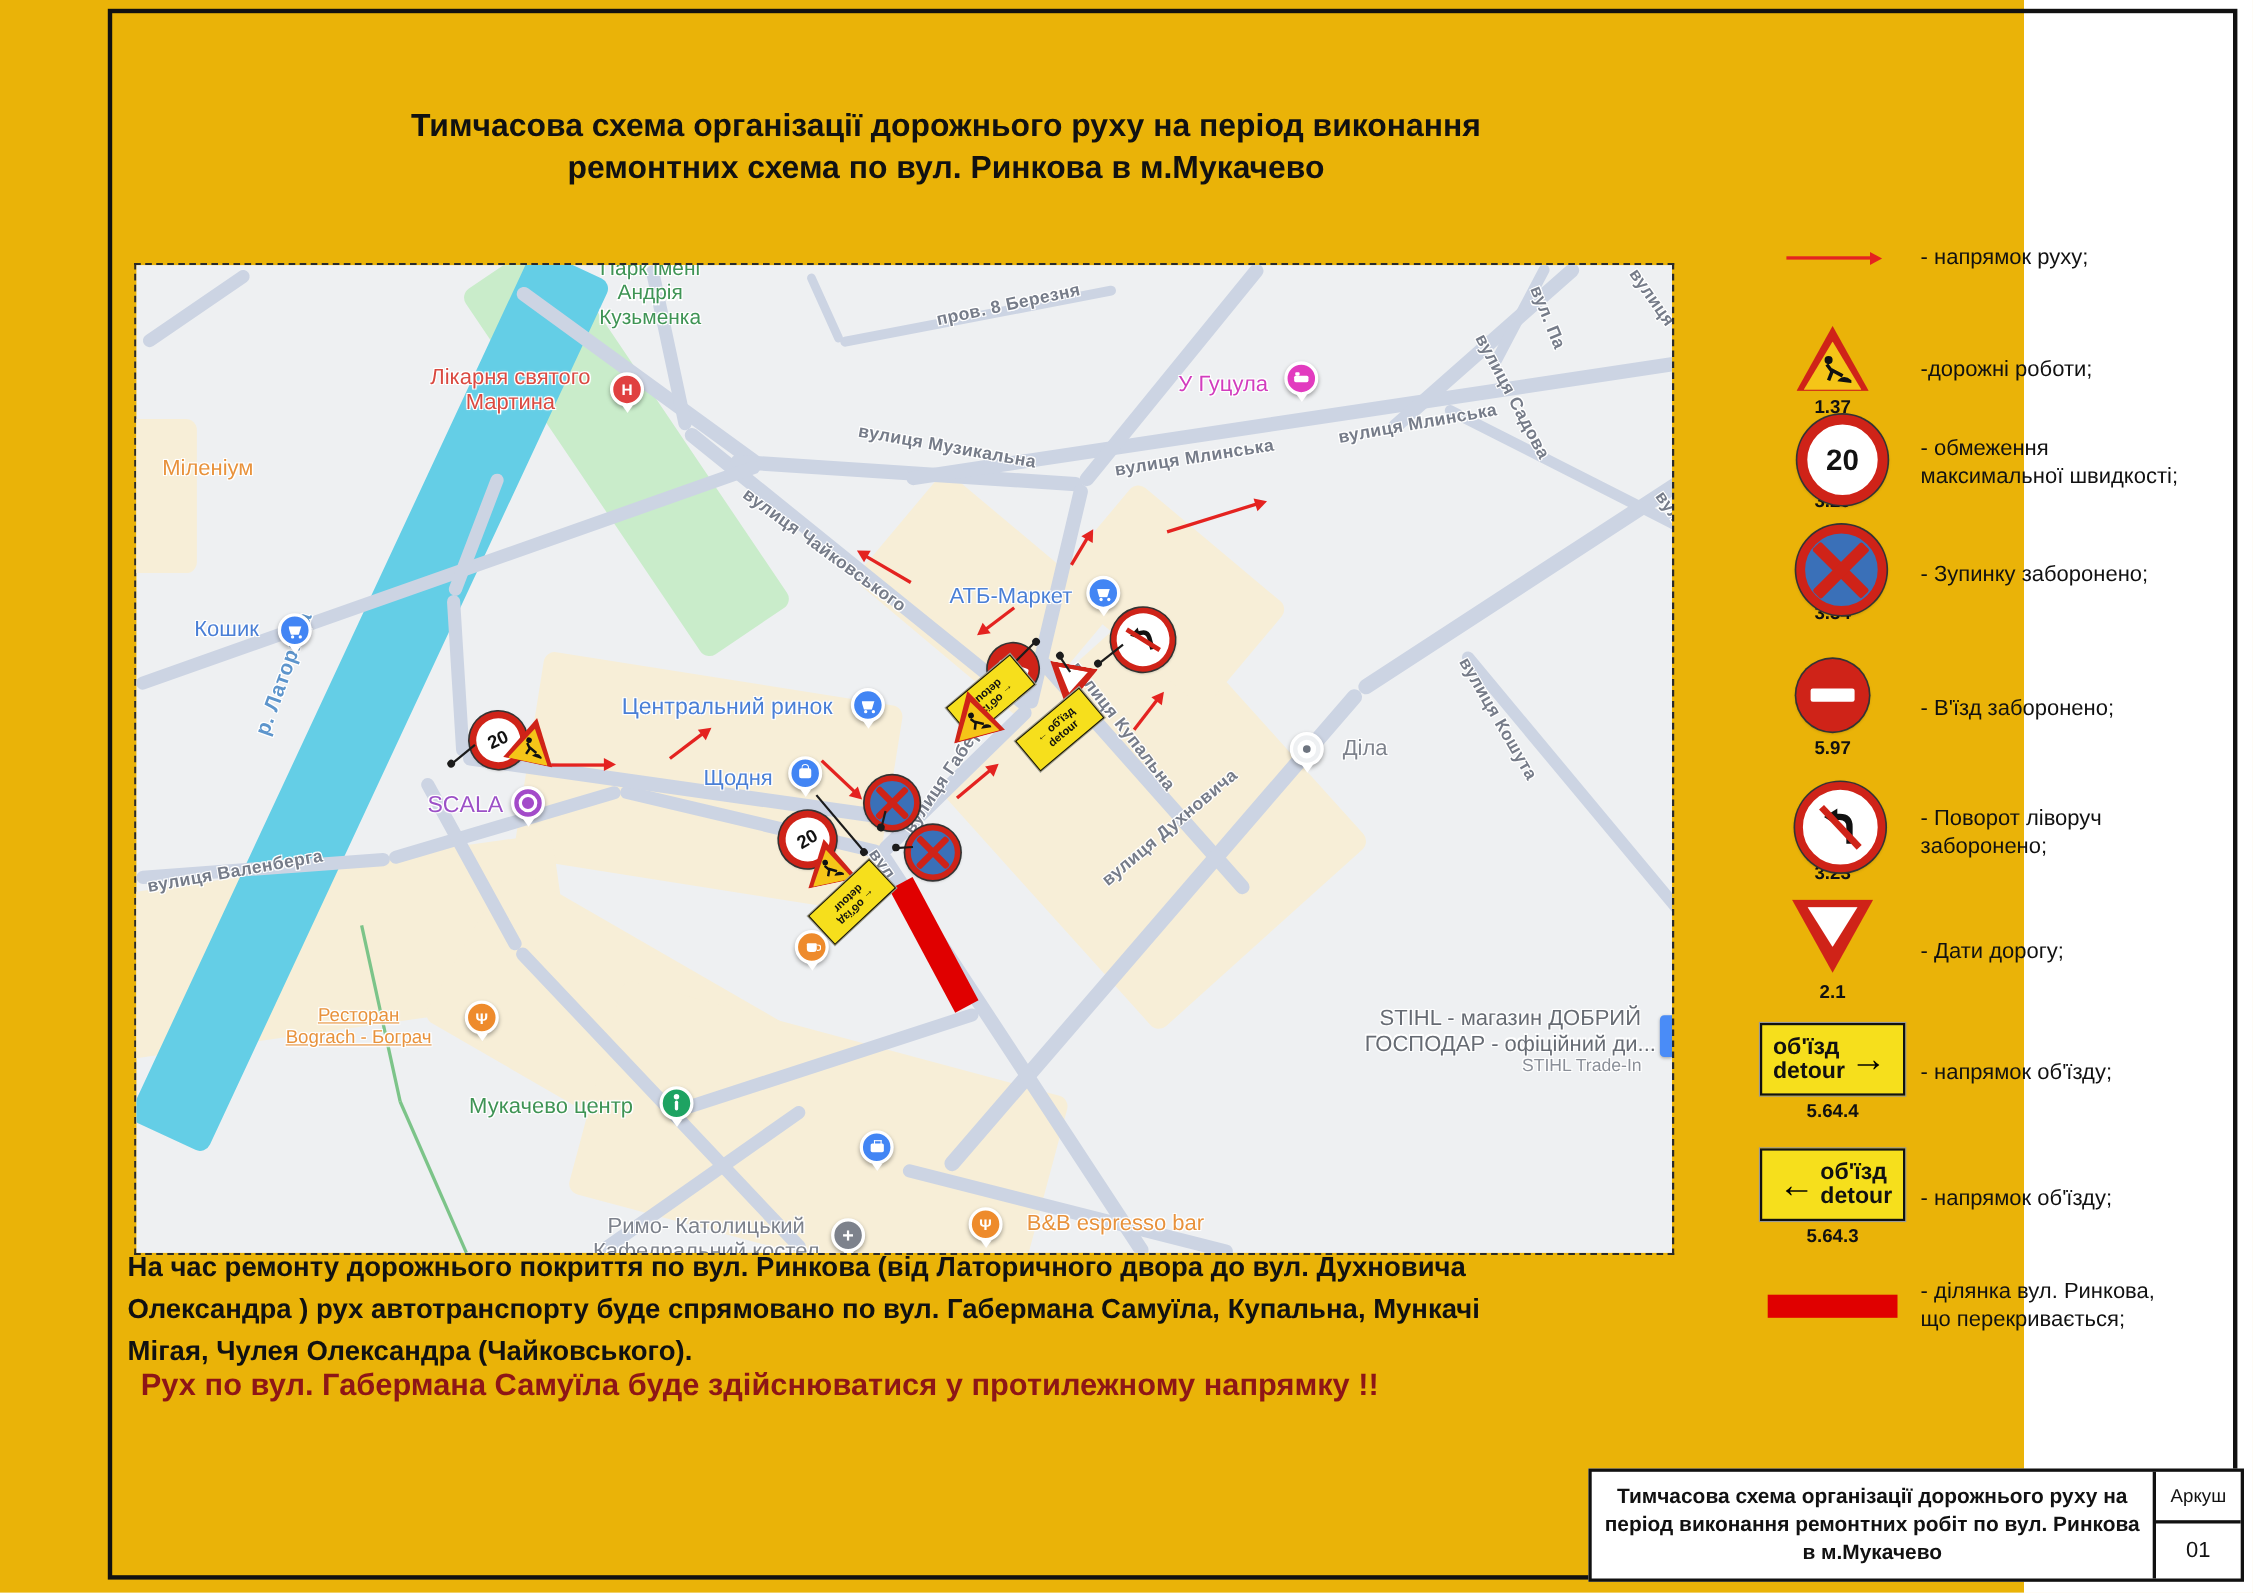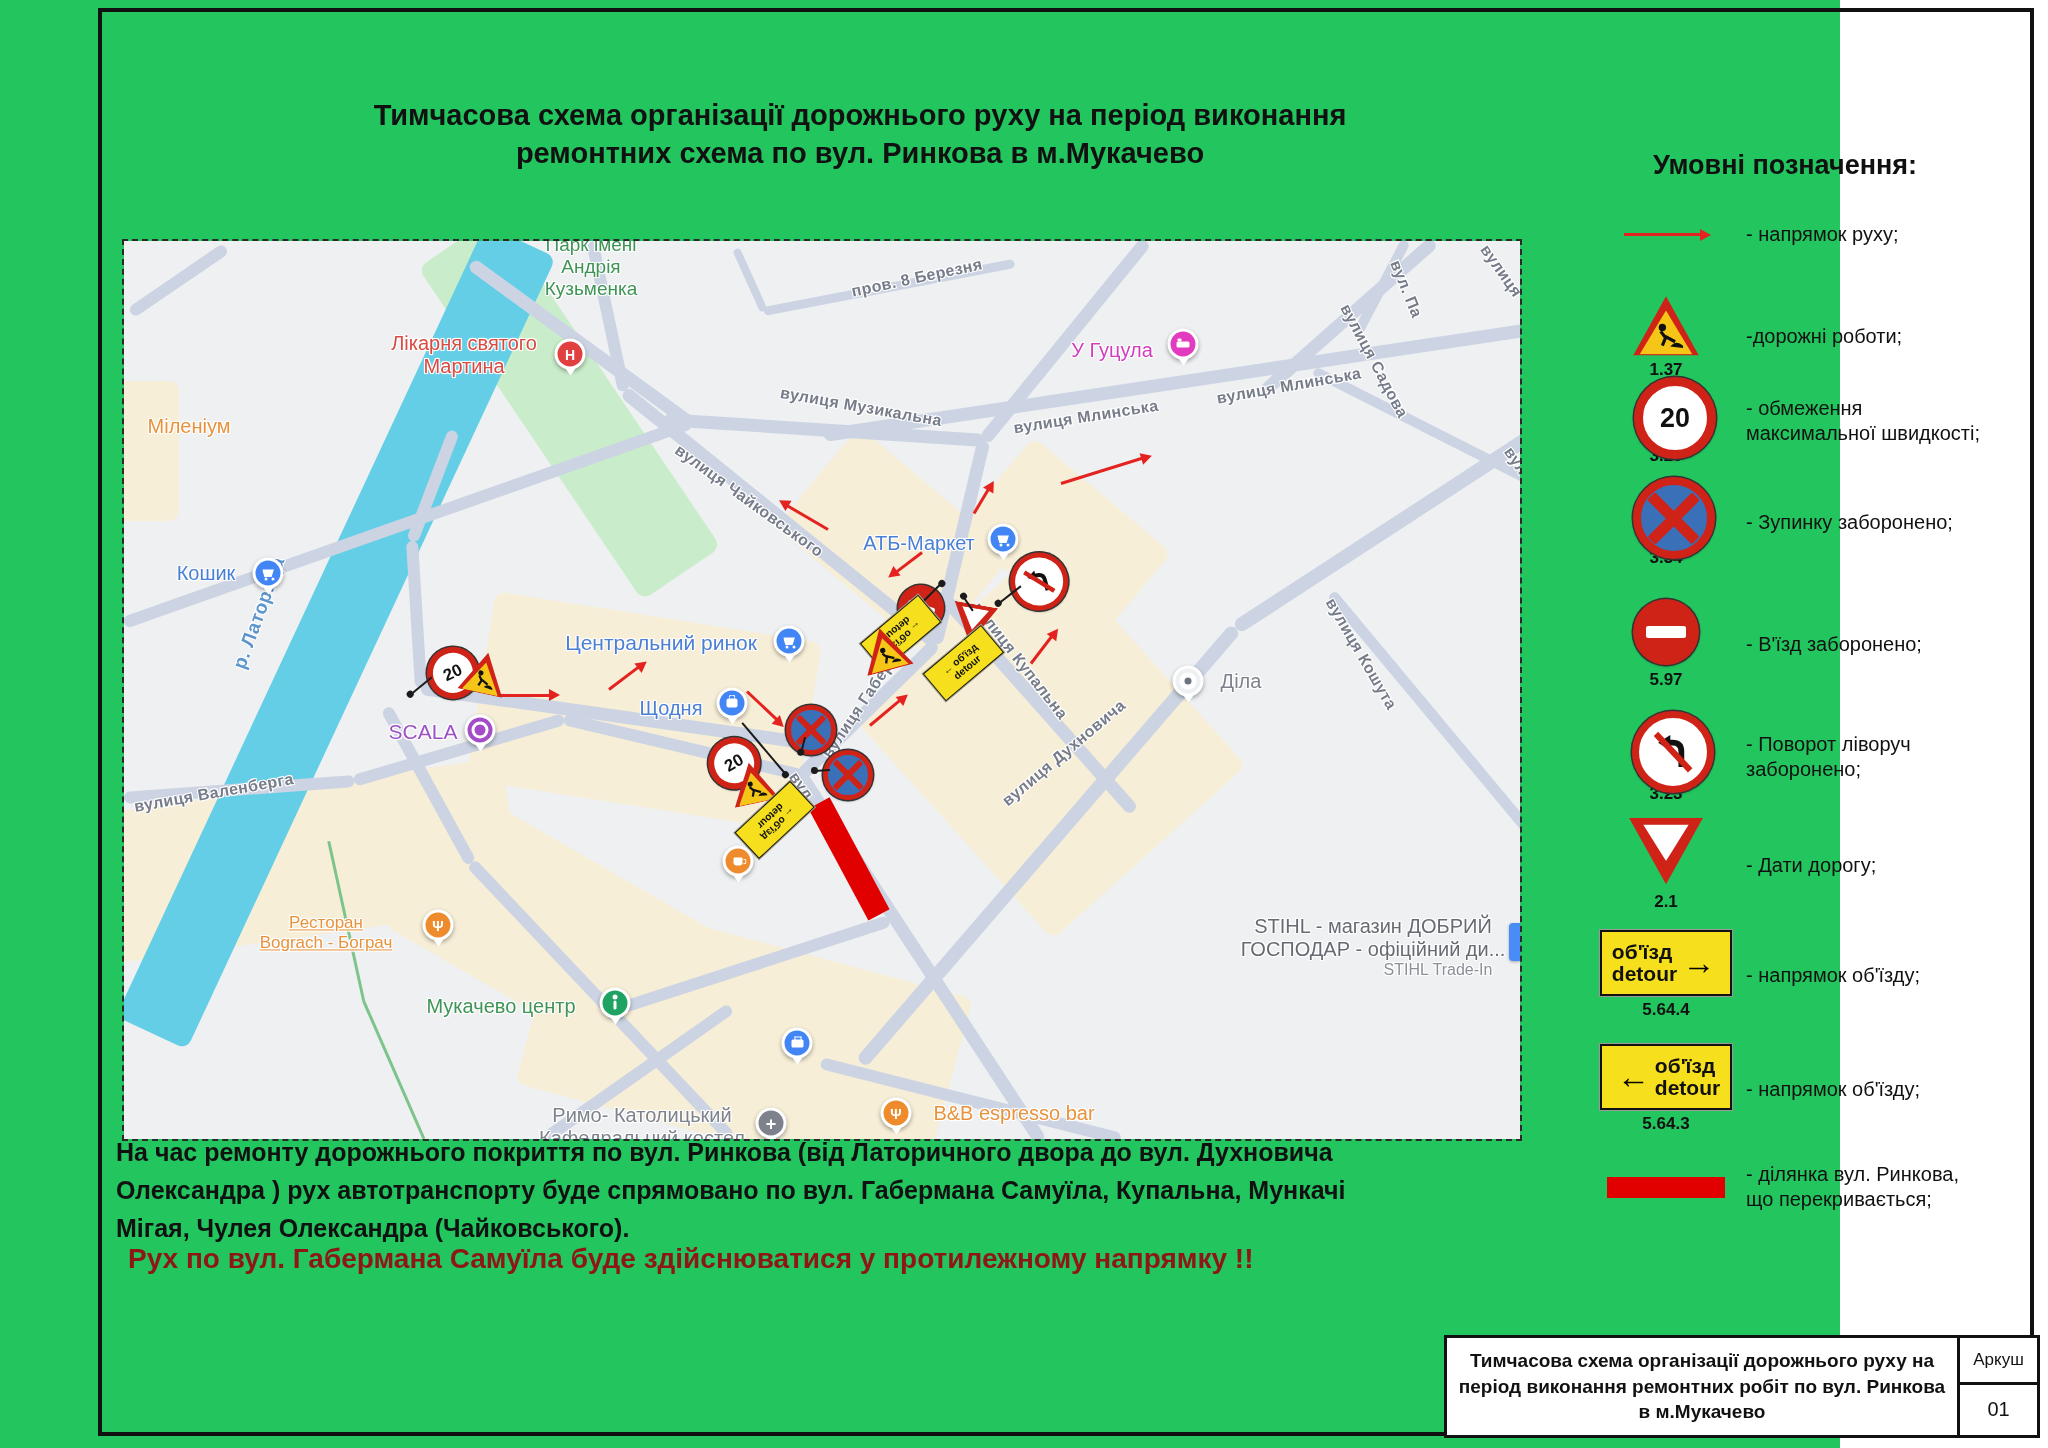--- a/index.html
+++ b/index.html
@@ -1,17 +1,17 @@
 <!DOCTYPE html>
 <html><head>
 <meta charset="utf-8">
 <style>
   html,body{margin:0;padding:0;background:#ffffff;width:2048px;height:1448px;overflow:hidden;
     font-family:"Liberation Sans", sans-serif;}
-  #page{position:relative;width:1840px;height:1448px;background:#22c55e;}
+  #page{position:relative;width:1840px;height:1448px;background:#eab308;}
   #page-border{position:absolute;left:98px;top:8px;width:1936px;height:1428px;border:4px solid #111;box-sizing:border-box;}
   
   #main-title{position:absolute;left:280px;top:96px;width:1160px;text-align:center;
     font-size:29px;font-weight:bold;color:#111;line-height:38px;}
   
   #map-frame{position:absolute;left:122px;top:239px;width:1396px;height:898px;border:2.5px dashed #2a2a2a;box-sizing:content-box;}
   #map-canvas{position:absolute;left:0;top:0;width:1396px;height:898px;overflow:hidden;background:#eef0f2;}
   .patch,.road,.lin{position:absolute;}
   .road{border-radius:7px;}
   .street-label{position:absolute;white-space:nowrap;color:#767c89;font-weight:bold;font-size:16px;letter-spacing:.4px;
@@ -372,21 +372,20 @@
         <div class="ldr" style="left: 286px; top: 453.15px; width: 28.4253px; height: 1.7px; background: rgb(27, 27, 27); transform-origin: 0px 0.85px; transform: rotate(-39.2894deg);">
           <div class="dt"></div>
         </div>
         <div class="ldr" style="left: 662px; top: 533.15px; width: 68.1175px; height: 1.7px; background: rgb(27, 27, 27); transform-origin: 0px 0.85px; transform: rotate(-130.236deg);">
           <div class="dt"></div>
         </div>
         <div id="side-btn" style="left: 1385px; top: 682px;"></div>
       </div>
   </div>
 
-  <div id="legend-heading">Умовні позначення:</div>
   <div id="legend">
       <div class="leg-item" style="top: 222px;">
         <div class="icobox">
           <div style="position: relative; width: 96px; height: 22px;">
             <div class="arr" style="left: 6px; top: 9.25px; width: 77px; height: 3.5px; transform-origin: 0px 1.75px; transform: rotate(0deg);">
               <div class="hd" style="left: 76px;"></div>
             </div>
           </div>
         </div>
         <div class="leg-lab">- напрямок руху;</div>

